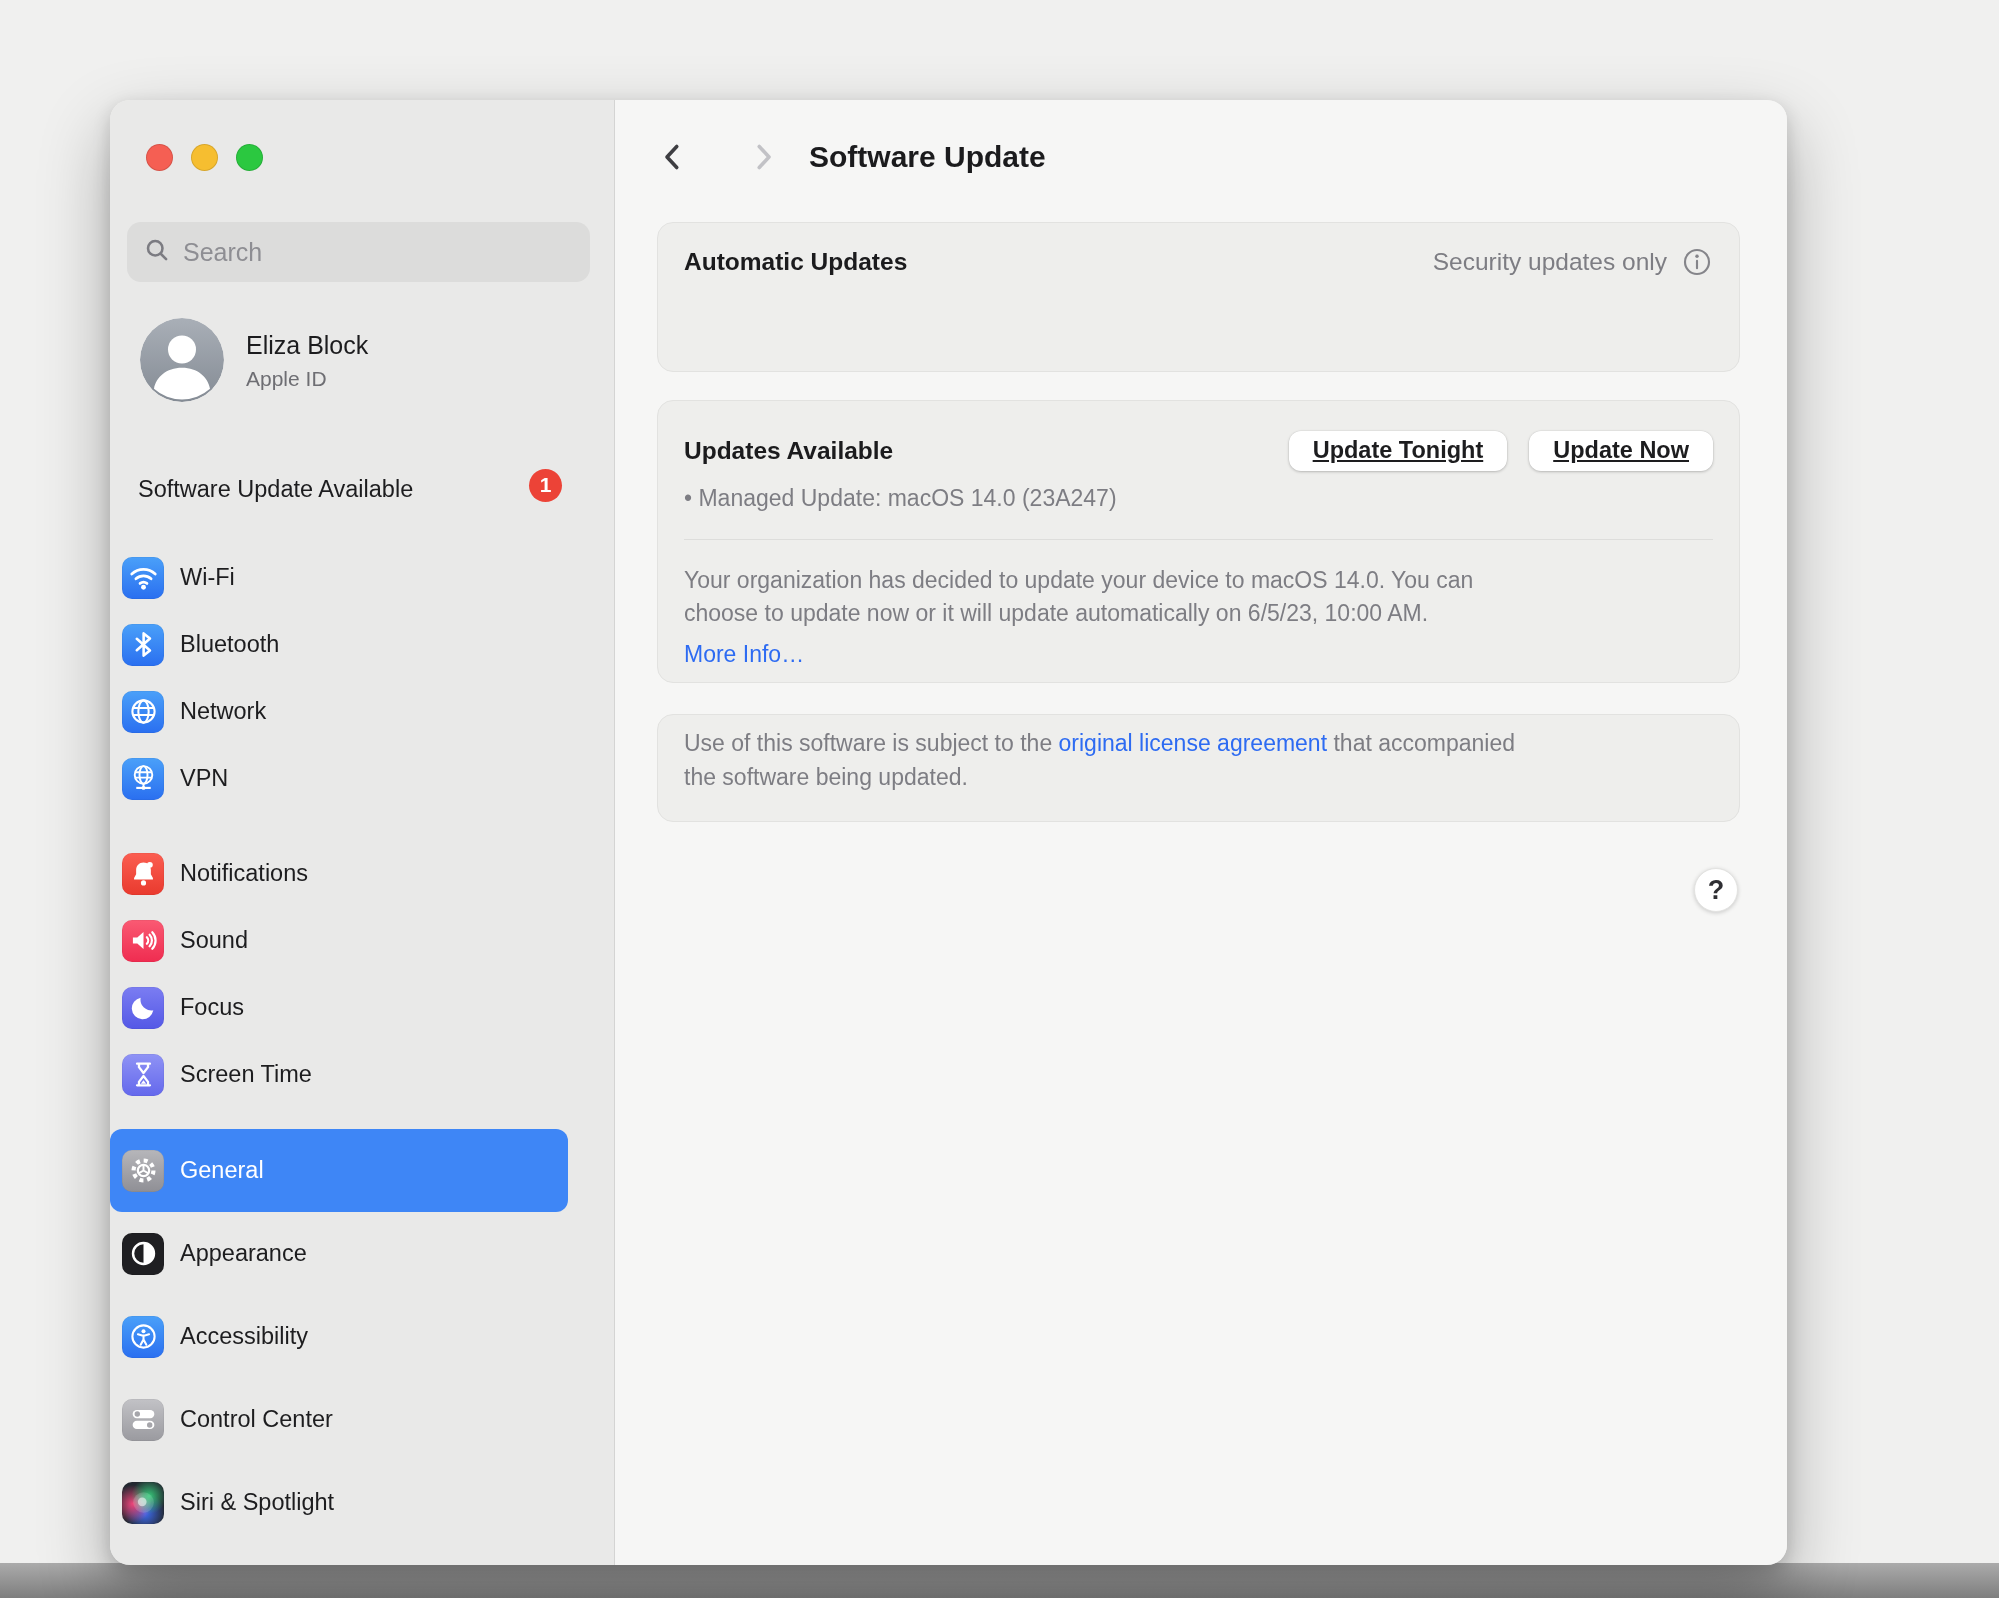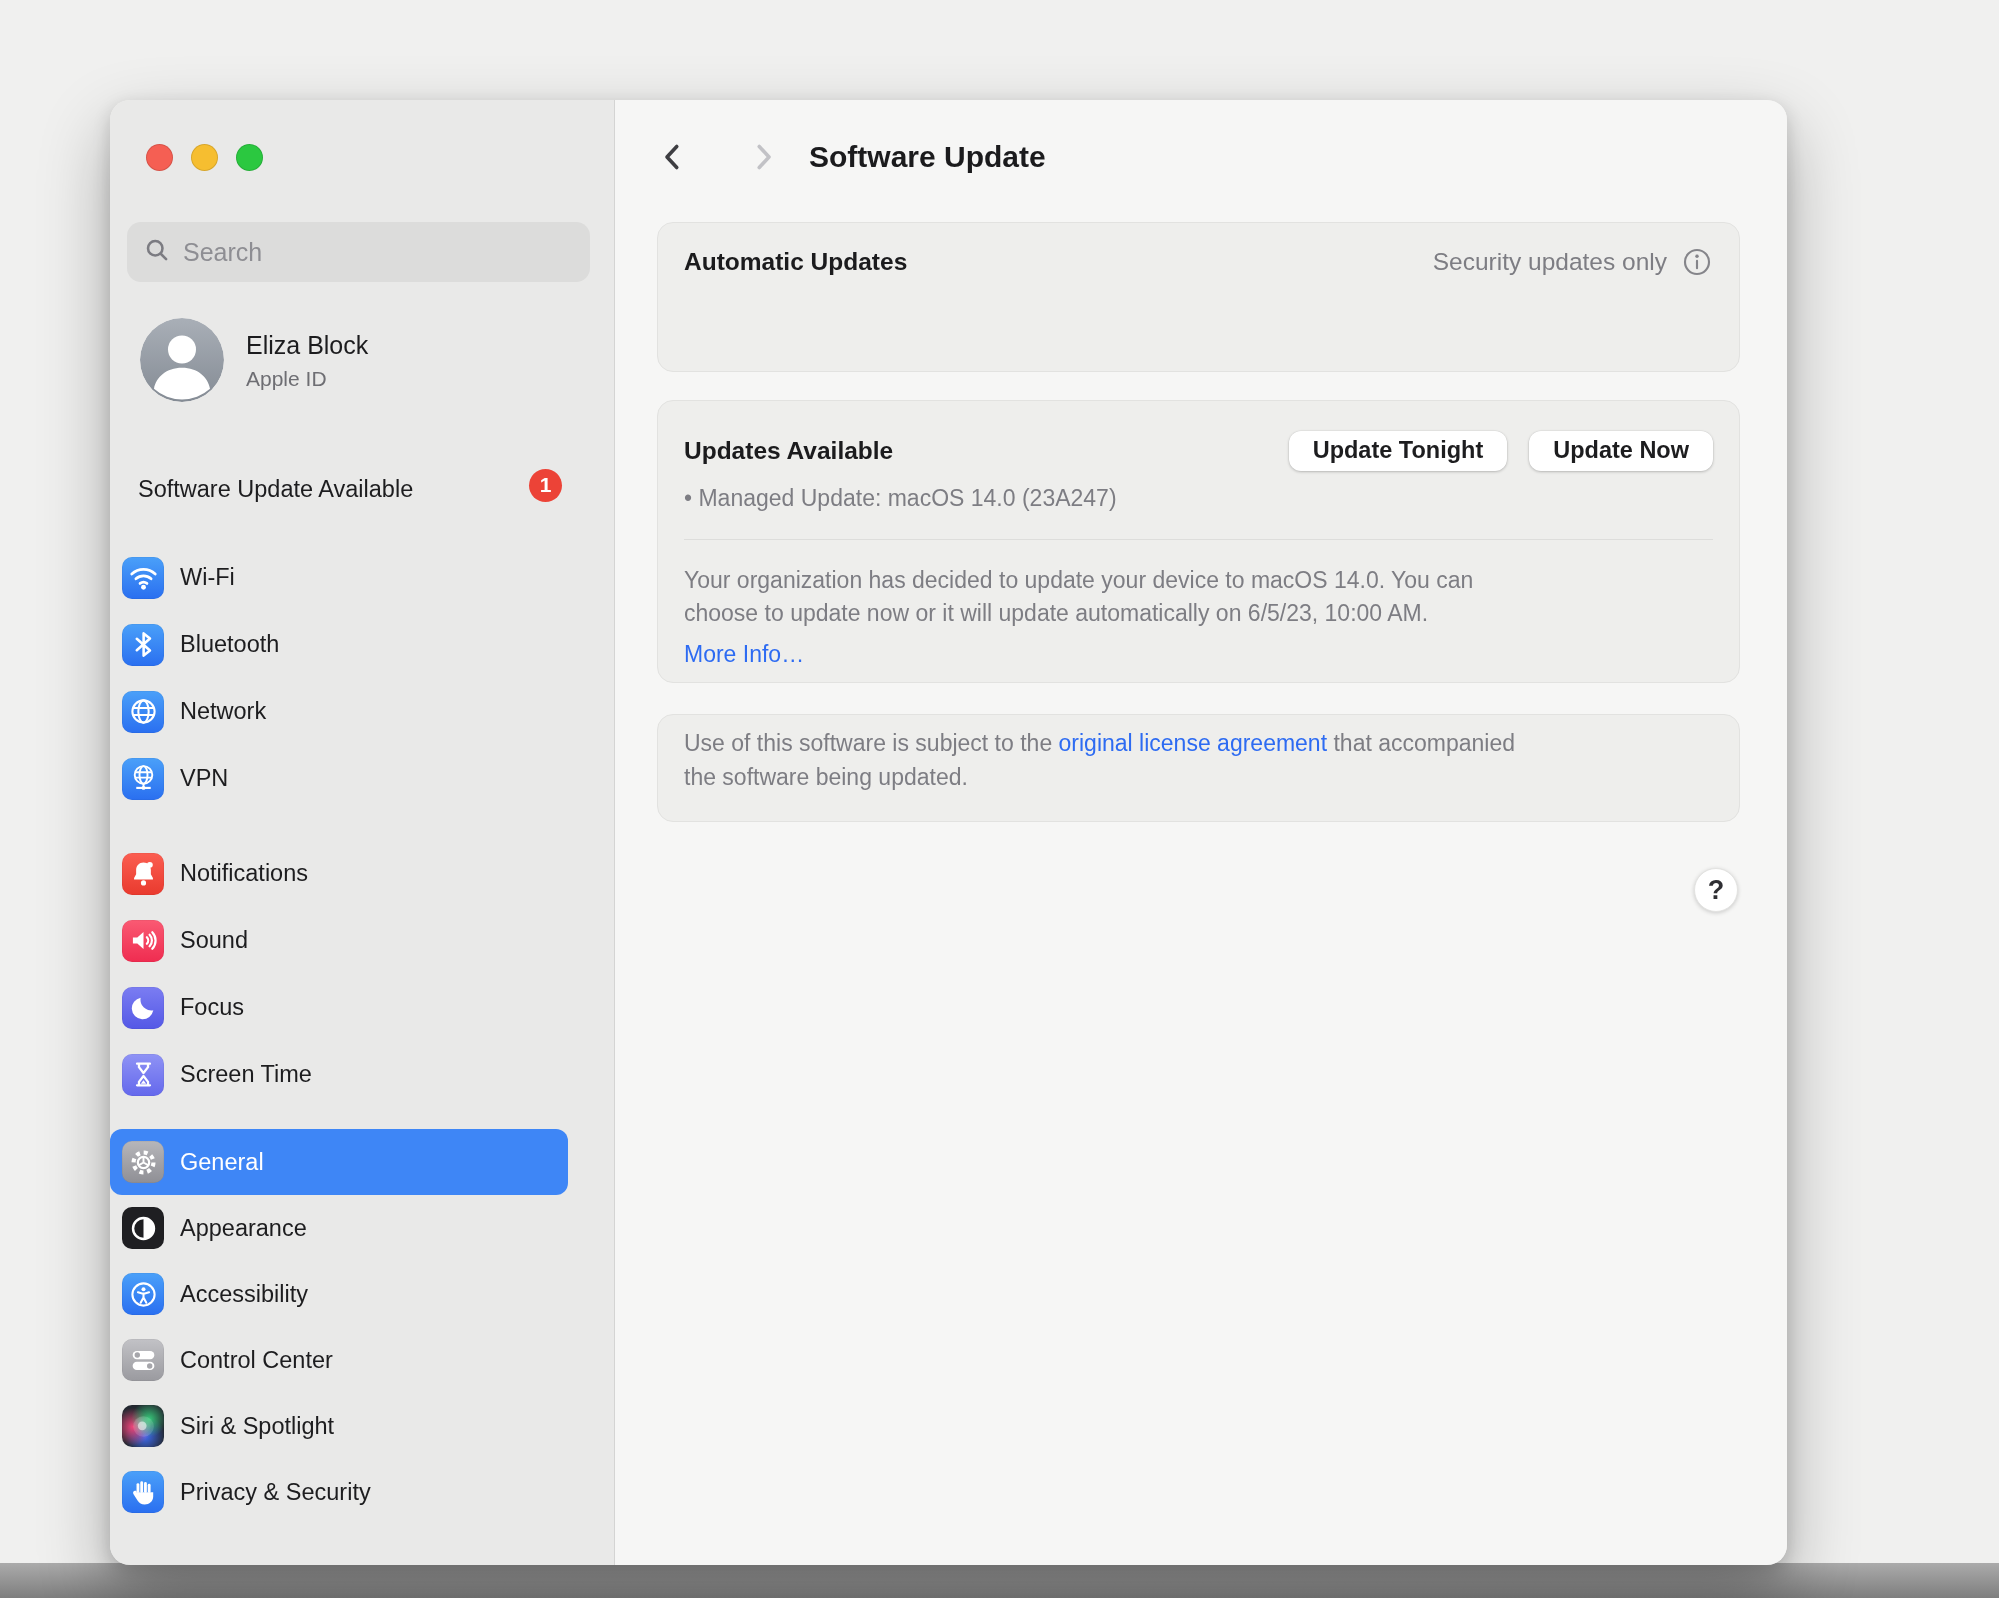--- a/index.html
+++ b/index.html
@@ -48,21 +48,21 @@
     display:flex; align-items:center; }
   .update-row .lbl { font-size:23.5px; color:#1d1d1f;margin-top:8px; }
   .badge { margin-left:auto; width:33px; height:33px; border-radius:50%; background:#ec4337;
     color:#fff; font-size:21px; font-weight:700; display:flex; align-items:center; justify-content:center; }
 
   
   .group { position:absolute; left:0; width:458px; }
   .g1{ top:444px; } .g2{ top:740px; } .g3{ top:1029px; }
   .srow { height:67px; display:flex; align-items:center; gap:16px; padding:0 12px;
     border-radius:12px; }
-  .g3 .srow { height:66px; }
+  .g3 .srow { height:83px; }
   .srow .slabel { font-size:23.5px; color:#1d1d1f; white-space:nowrap; }
   .srow.selected { background:#3e86f6; }
   .srow.selected .slabel { color:#fff; }
   .sicon { width:42px; height:42px; border-radius:10px; flex:0 0 auto;
     display:flex; align-items:center; justify-content:center;
     box-shadow:inset 0 0 0 .5px rgba(0,0,0,.08); }
   .sicon svg { width:31px; height:31px; display:block; }
   .icon-wifi,.icon-bluetooth,.icon-network,.icon-vpn,.icon-accessibility,.icon-privacy
     { background:linear-gradient(180deg,#4aa0f9,#2a6ff0); }
   .icon-notifications { background:linear-gradient(180deg,#fb5e51,#e93a2e); }
@@ -101,21 +101,21 @@
   .info-btn svg { width:32px; height:32px; display:block; }
 
   .gray-line { font-size:23px; color:#7d7d83; line-height:33px; }
   .card1 .managed { margin-top:10px; }
   .link { color:#2d6bf2; text-decoration:none; cursor:pointer; }
 
   .card2 .cardrow { margin-top:22px; height:55px; }
   .btns { margin-left:auto; display:flex; gap:22px; }
   .pbtn { height:40px; padding:0 24px; background:#fff; border:none; border-radius:12px;
     font:600 23.5px "Liberation Sans","DejaVu Sans",sans-serif; color:#1d1d1f;
-    box-shadow:0 1px 3px rgba(0,0,0,.22), 0 0 0 .5px rgba(0,0,0,.05); }
+    box-shadow:0 1px 3px rgba(0,0,0,.22), 0 0 0 .5px rgba(0,0,0,.05);text-decoration:underline; }
   .bullet-line { margin-top:8px; font-size:23px; color:#7d7d83; line-height:24px; }
   .divider { margin-top:29px; border:none; border-top:1px solid #dddddb; }
   .para { margin-top:24px; }
   .para span { display:block; }
   .more-info { display:inline-block; margin-top:12px; font-size:23px; line-height:24px; }
 
   .card3 .lic { font-size:23px; color:#7d7d83; line-height:34px; }
   .card3 .lic .l2 { display:block; }
 
   .help-btn { position:absolute; left:1079px; top:768px; width:44px; height:44px; border-radius:50%;

